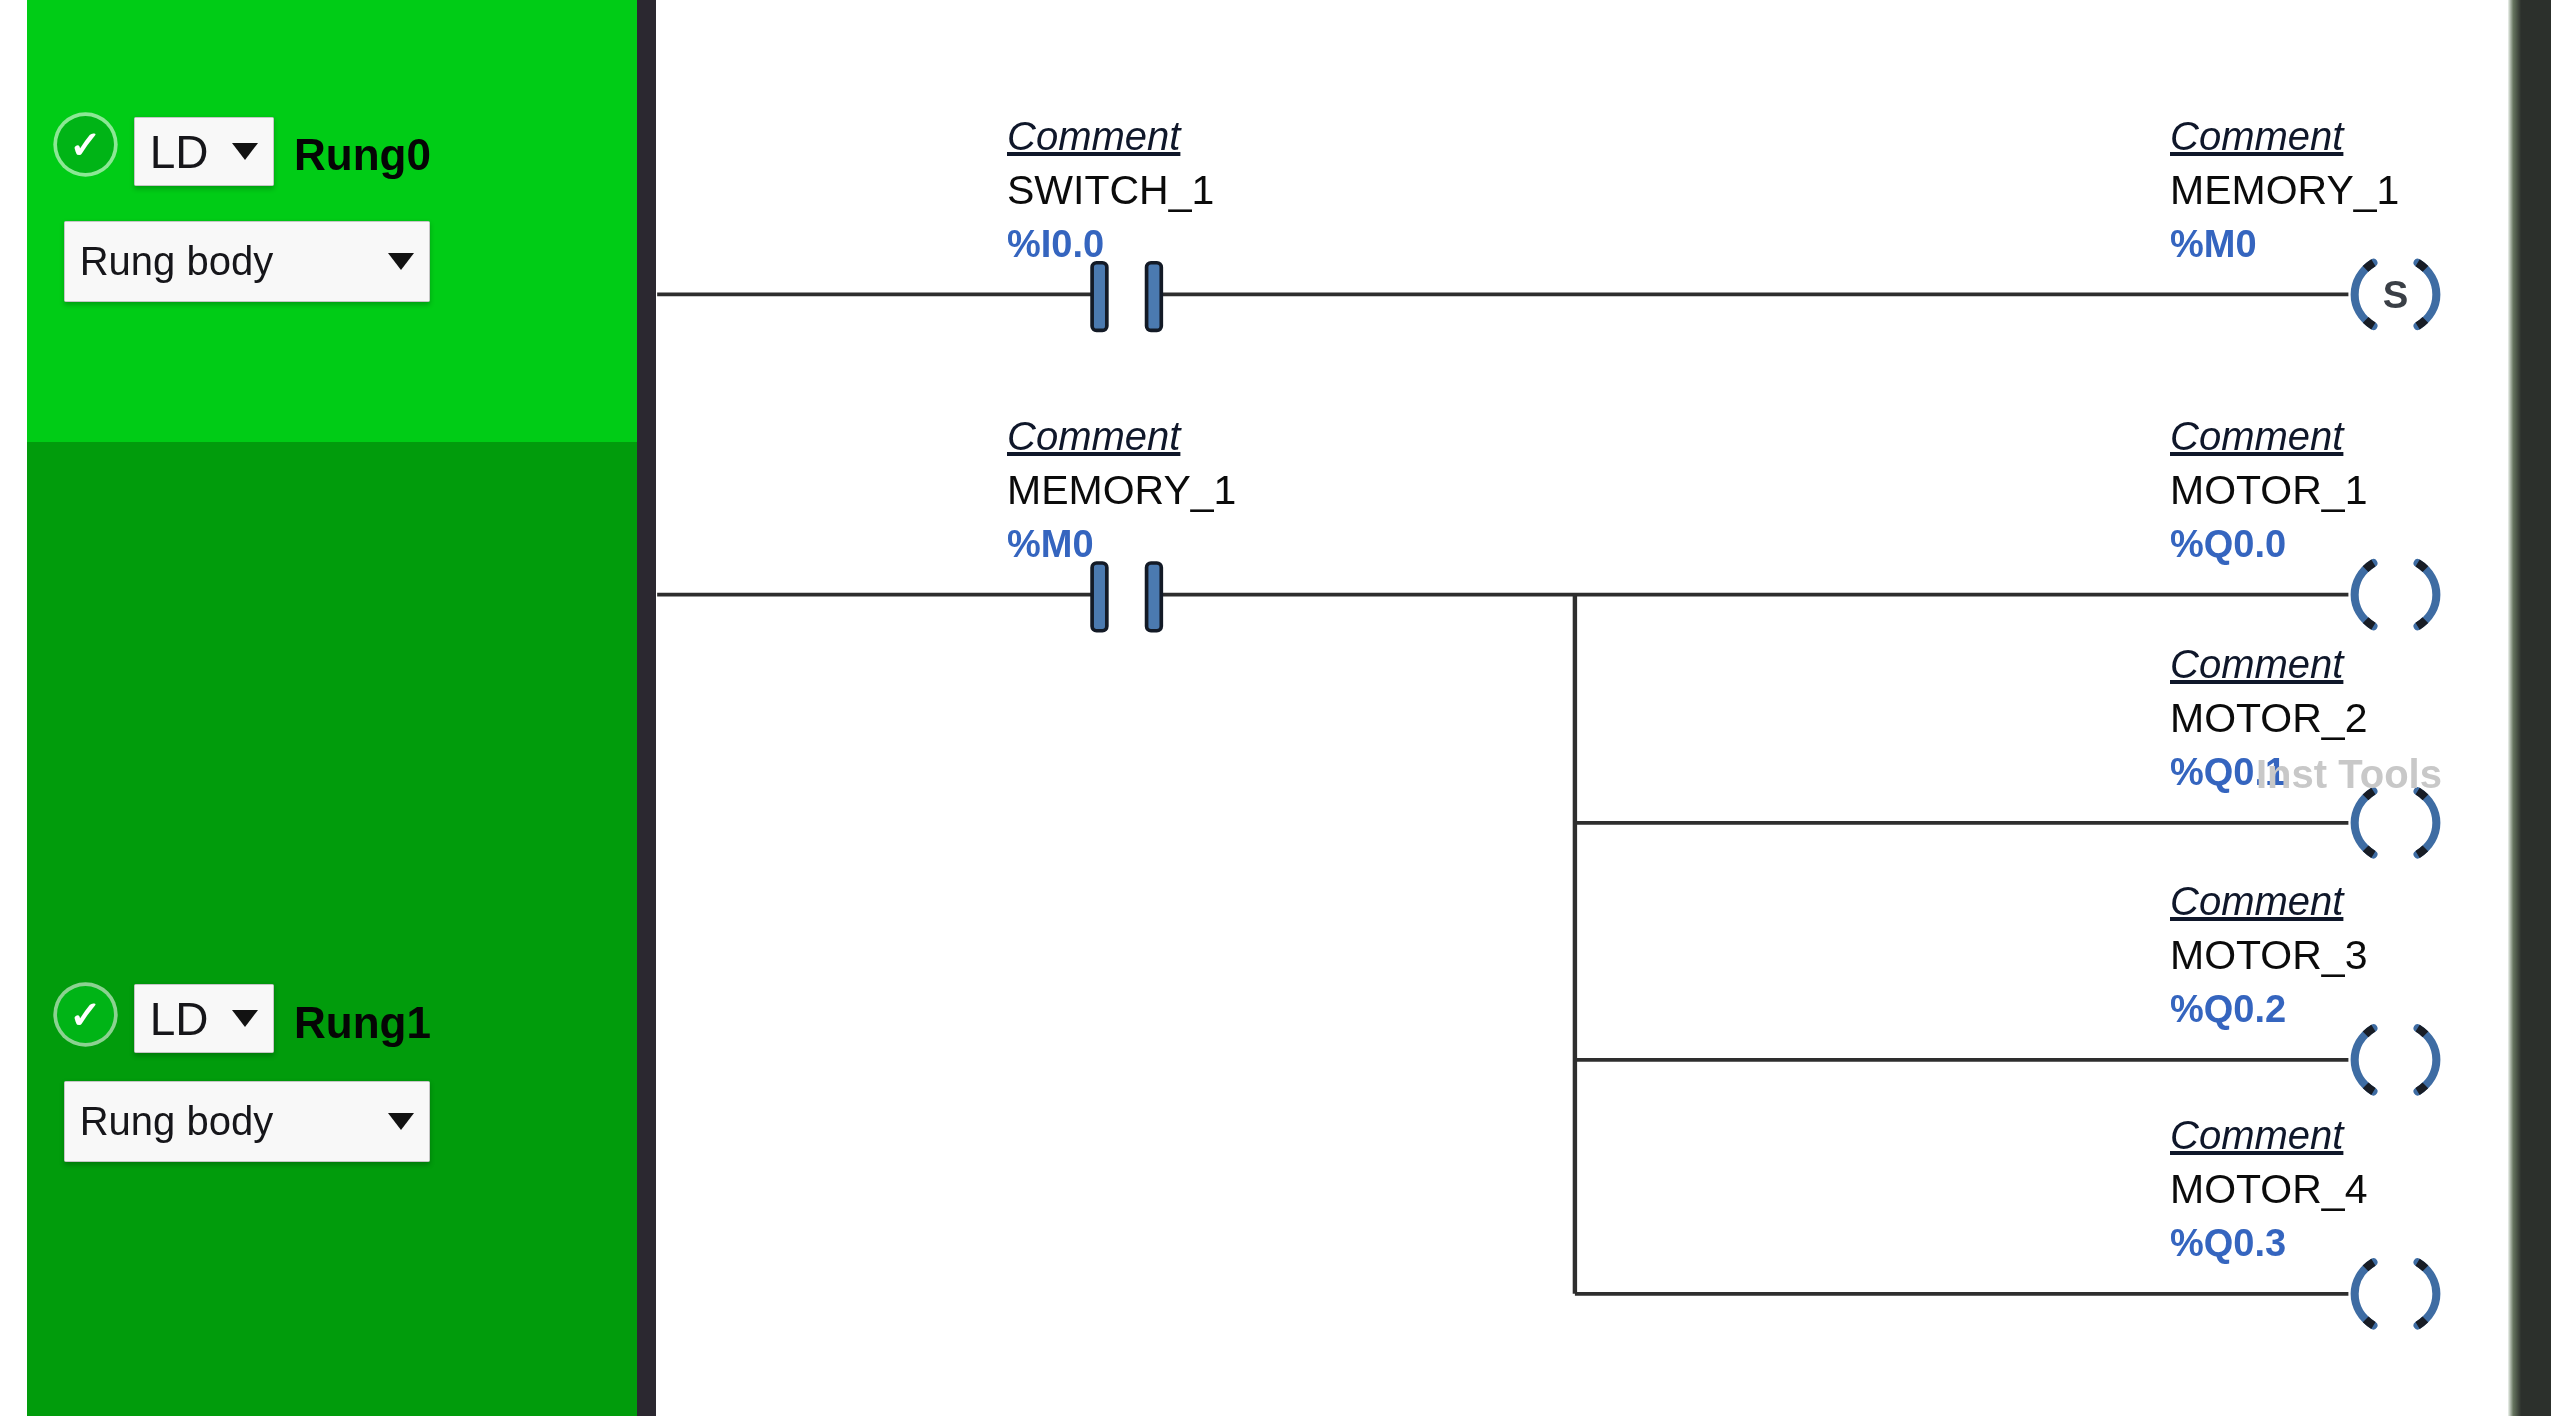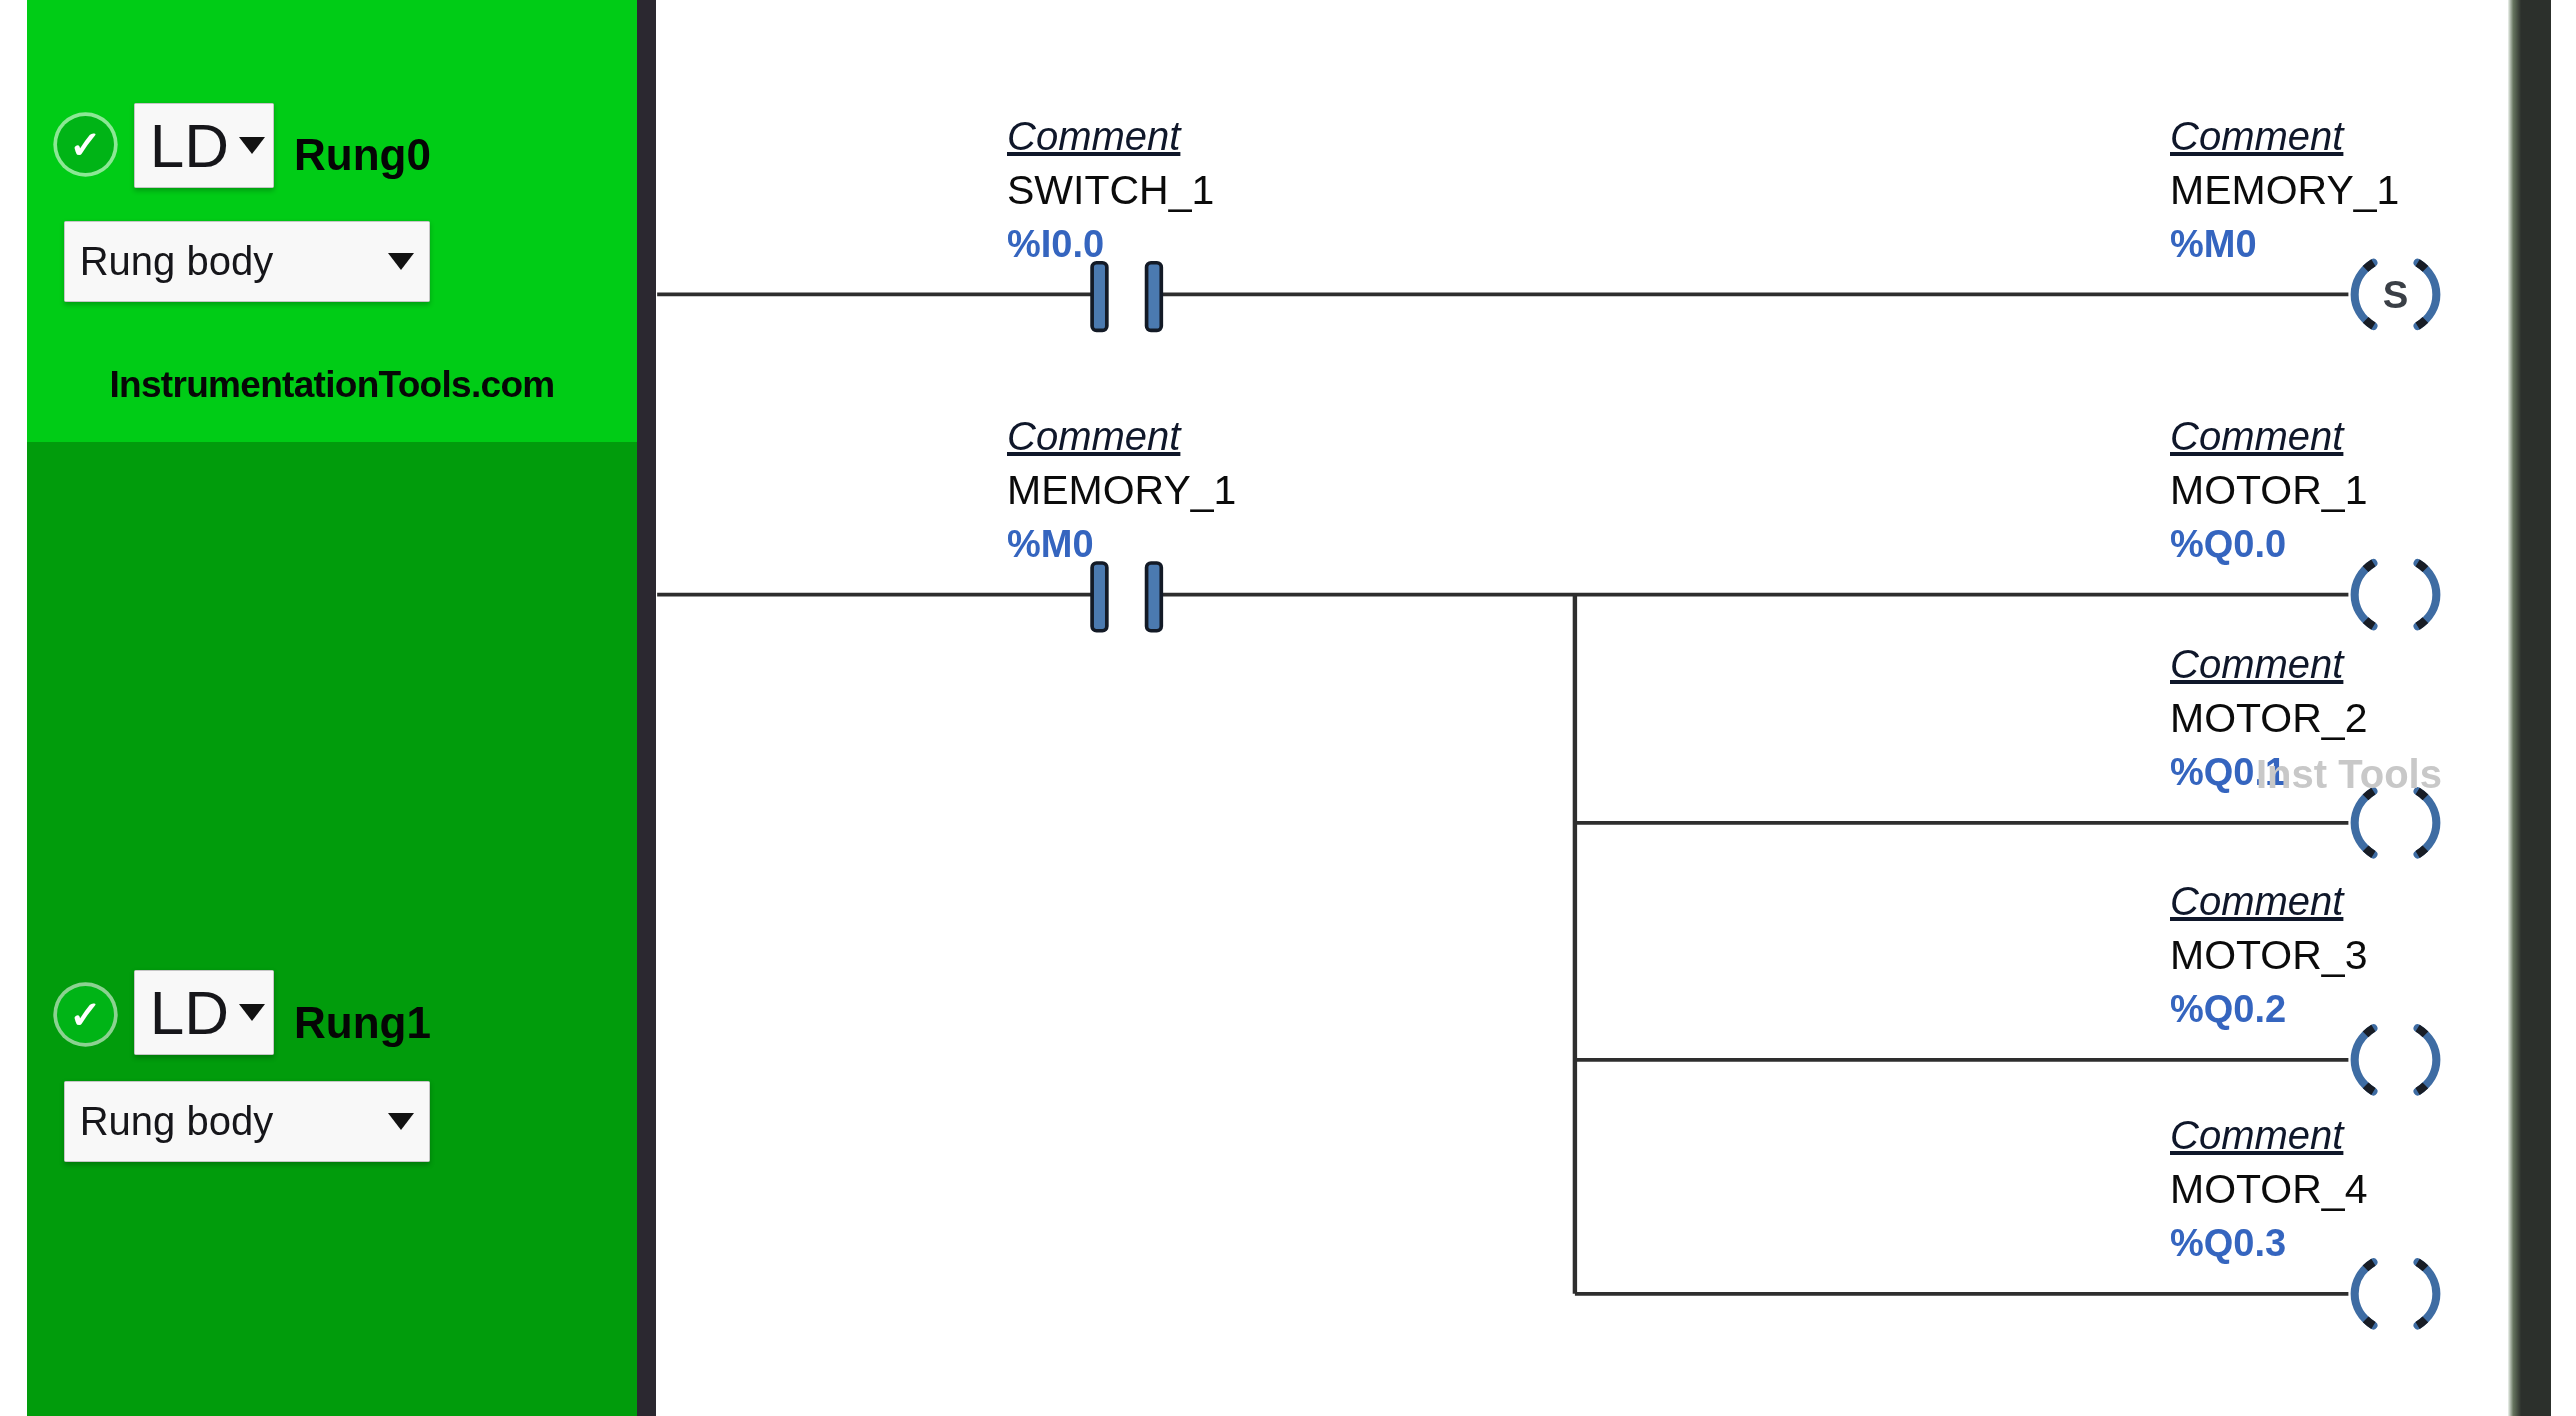--- a/index.html
+++ b/index.html
@@ -19,21 +19,21 @@
          display:flex;align-items:center;justify-content:center;}
   .rung-head--0 .check{top:116px;}
   .rung-head--1 .check{top:544px;}
 
   .dd{position:absolute;background:#f8f8f8;border:1.5px solid #c6c6c6;border-radius:1.5px;
       box-shadow:0 2.2px 5.2px rgba(0,0,0,.22);
       display:flex;align-items:center;justify-content:space-between;
       padding:0 14.7px;box-sizing:border-box;color:#16161a;}
   .dd .tri{width:0;height:0;border-left:13.2px solid transparent;
            border-right:13.2px solid transparent;border-top:17.7px solid #121212;margin-left:10.3px;}
-  .dd-ld{left:107px;width:140px;height:85px;font-size:62px;}
+  .dd-ld{left:107px;width:140px;height:69px;font-size:46px;margin-top:14px;}
   .rung-head--0 .dd-ld{top:103px;}
   .rung-head--1 .dd-ld{top:528px;}
   .dd-body{left:37px;width:366px;height:81px;font-size:40px;}
   .rung-head--0 .dd-body{top:221px;}
   .rung-head--1 .dd-body{top:639px;}
 
   .rung-title{position:absolute;left:259px;margin:8px;font-size:44px;font-weight:700;color:#050505;}
   .rung-head--0 .rung-title{top:122px;}
   .rung-head--1 .rung-title{top:548px;}
 
@@ -70,21 +70,20 @@
       <div class="check">✓</div>
       <div class="dd dd-ld">
         <span>LD</span>
         <i class="tri"></i>
       </div>
       <h2 class="rung-title">Rung0</h2>
       <div class="dd dd-body">
         <span>Rung body</span>
         <i class="tri"></i>
       </div>
-      <div class="panel-watermark">InstrumentationTools.com</div>
     </section>
 
     <section class="rung-head rung-head--1">
       <div class="check">✓</div>
       <div class="dd dd-ld">
         <span>LD</span>
         <i class="tri"></i>
       </div>
       <h2 class="rung-title">Rung1</h2>
       <div class="dd dd-body">

